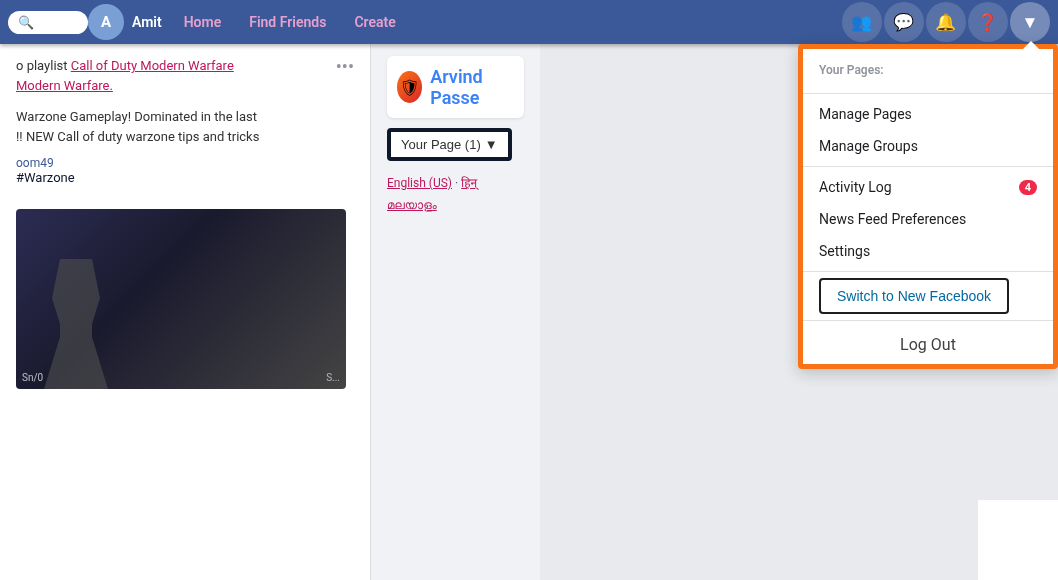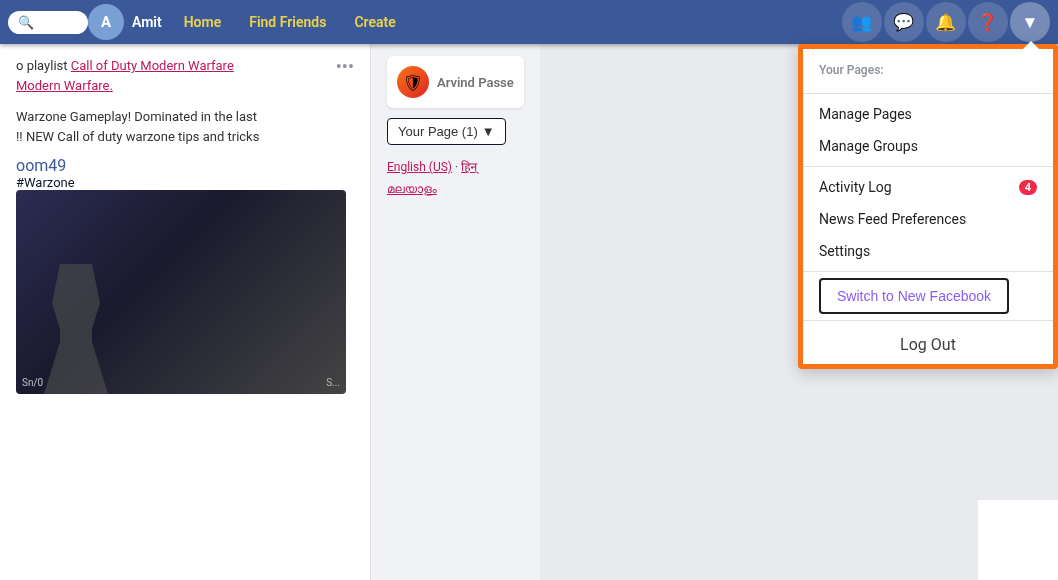--- a/index.html
+++ b/index.html
@@ -61,21 +61,21 @@
       gap: 4px;
       cursor: pointer;
     }
     .nav-links {
       display: flex;
       align-items: center;
       gap: 0;
       margin-left: 8px;
     }
     .nav-link {
-      color: #fde047;
+      color: #f9a8d4;
       font-size: 14px;
       font-weight: 600;
       padding: 0 14px;
       height: 44px;
       display: flex;
       align-items: center;
       cursor: pointer;
       opacity: 0.9;
       white-space: nowrap;
     }
@@ -126,26 +126,26 @@
       color: #be185d;
       cursor: pointer;
       text-decoration: underline;
     }
     .more-btn {
       color: #90949c;
       font-size: 18px;
       cursor: pointer;
       float: right;
     }
-    .user-handle { color: #3b5998; cursor: pointer; font-size: 16px; }
+    .user-handle { color: #3b5998; cursor: pointer; font-size: 12px; }
     .hashtag { color: #0f172a; cursor: pointer; font-size: 13px; }
     .video-thumb {
-      margin-top: 0;
+      margin-top: 24px;
       width: 330px;
-      height: 204px;
+      height: 180px;
       background: #1a1a2e;
       border-radius: 4px;
       overflow: hidden;
       position: relative;
     }
     .video-inner {
       width: 100%;
       height: 100%;
       background: linear-gradient(135deg, #2c2c54 0%, #1a1a2e 40%, #444 100%);
       display: flex;
@@ -188,27 +188,27 @@
       width: 32px;
       height: 32px;
       background: linear-gradient(135deg, #f97316, #dc2626);
       border-radius: 50%;
       display: flex;
       align-items: center;
       justify-content: center;
       font-size: 16px;
     }
     .page-name {
-      font-size: 13px;
+      font-size: 18px;
       font-weight: 600;
-      color: #737373;
+      color: #3b82f6;
     }
     .your-page-btn {
       background: #fff;
-      border: 1px solid #0f172a;
+      border: 4px solid #0f172a;
       border-radius: 4px;
       padding: 5px 10px;
       font-size: 13px;
       color: #333;
       cursor: pointer;
       display: flex;
       align-items: center;
       gap: 4px;
       margin-bottom: 12px;
     }
@@ -281,21 +281,21 @@
     }
     .switch-btn {
       margin: 6px 16px;
       padding: 8px 16px;
       border: 2px solid #1c1e21;
       border-radius: 4px;
       background: #fff;
       cursor: pointer;
       font-size: 14px;
       font-weight: 500;
-      color: #8b5cf6;
+      color: #0369a1;
       text-align: center;
       display: block;
     }
     .logout-item {
       padding: 10px 16px;
       font-size: 16px;
       color: #404040;
       cursor: pointer;
       text-align: center;
     }

